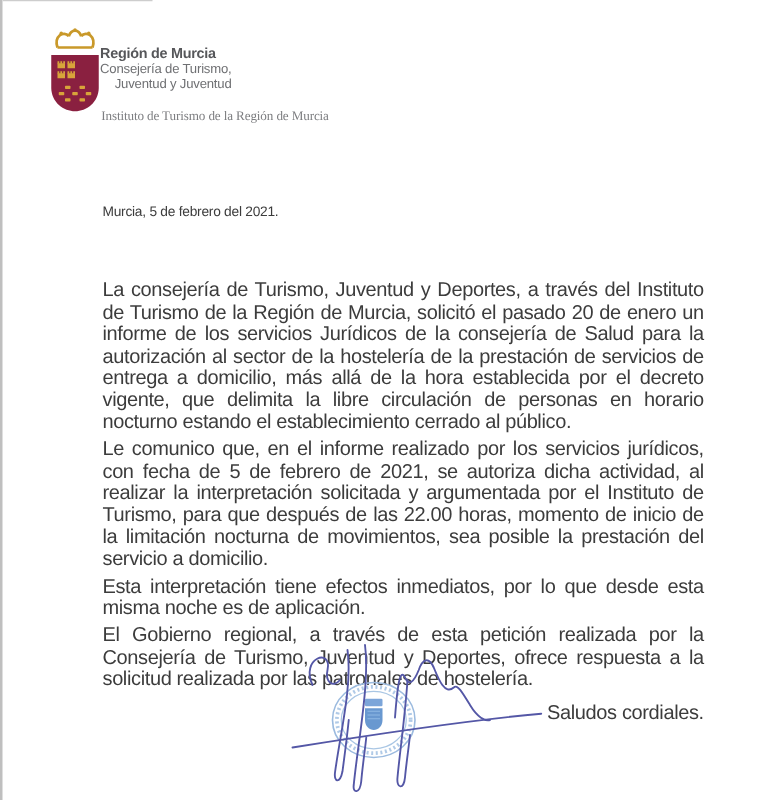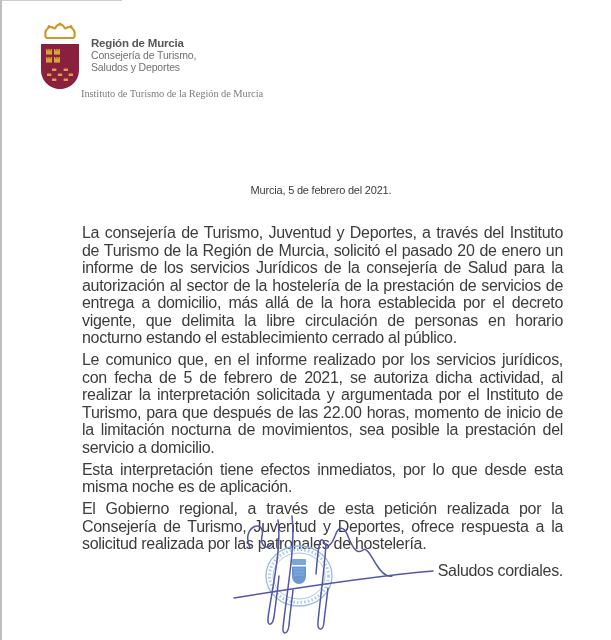--- a/index.html
+++ b/index.html
@@ -8,32 +8,32 @@
     width:611px;height:640px;
     box-sizing:border-box;
     background:#ffffff;
     border-left:2px solid #bfbfbf;
     font-family:"Liberation Sans", sans-serif;
     overflow:hidden;
   }
   .edge-top{position:absolute;left:0;top:0;width:120px;height:1px;background:#cdcdcd;}
 
   
-  .letterhead{position:absolute;left:38px;top:22px;display:flex;gap:11px;}
+  .letterhead{position:absolute;left:38px;top:22px;display:flex;gap:0;}
   .coat{width:40px;height:70px;}
   .coat svg{display:block;}
   .lh-text{padding-top:15px;}
   .org{font-weight:bold;font-size:11.5px;color:#56575a;letter-spacing:-0.2px;}
-  .dept{font-size:10.5px;color:#6f7073;letter-spacing:-0.15px;margin-top:1px;line-height:11px;}
+  .dept{font-size:10.5px;color:#6f7073;letter-spacing:-0.15px;margin-top:1px;line-height:11px;text-align:right;}
   .institute{position:absolute;left:79px;top:88px;font-size:10.5px;color:#7d7e81;letter-spacing:-0.1px;font-family:Liberation Serif, serif;}
 
   
   .dateline{
-    position:absolute;left:80px;top:184px;width:478px;
-    text-align:center;font-size:11px;letter-spacing:-0.2px;color:#3c3c3c;
+    position:absolute;left:80px;top:164px;width:478px;
+    text-align:left;font-size:11px;letter-spacing:-0.2px;color:#3c3c3c;
   }
 
   
   .body-text{
     position:absolute;left:80px;top:224px;width:481px;
     font-size:16px;line-height:17.5px;letter-spacing:-0.3px;
     color:#3c3c3c;text-align:justify;
   }
   .body-text p{margin:0 0 4.5px 0;}
   .body-text p.closing{margin-top:9px;text-align:right;}
@@ -99,21 +99,21 @@
             <rect x="17.8" y="51.5" width="4.4" height="2.6" rx="0.6"></rect>
             <rect x="28.6" y="51.5" width="4.4" height="2.6" rx="0.6"></rect>
           <rect x="12" y="56.5" width="4.4" height="2.6" rx="0.6"></rect>
             <rect x="23.6" y="56.5" width="4.4" height="2.6" rx="0.6"></rect>
         </g>
       </svg>
     </div>
     <div class="lh-text">
       <div class="org">Región de Murcia</div>
       <div class="dept">Consejería de Turismo,</div>
-      <div class="dept">Saludos y Deportes</div>
+      <div class="dept">Juventud y Juventud</div>
     </div>
   </header>
   <div class="institute">Instituto de Turismo de la Región de Murcia</div>
 
   <div class="dateline">Murcia, 5 de febrero del 2021.</div>
 
   <main class="body-text">
     <p>La consejería de Turismo, Juventud y Deportes, a través del Instituto de Turismo de la Región de Murcia, solicitó el pasado 20 de enero un informe de los servicios Jurídicos de la consejería de Salud para la autorización al sector de la hostelería de la prestación de servicios de entrega a domicilio, más allá de la hora establecida por el decreto vigente, que delimita la libre circulación de personas en horario nocturno estando el establecimiento cerrado al público.</p>
     <p>Le comunico que, en el informe realizado por los servicios jurídicos, con fecha de 5 de febrero de 2021, se autoriza dicha actividad, al realizar la interpretación solicitada y argumentada por el Instituto de Turismo, para que después de las 22.00 horas, momento de inicio de la limitación nocturna de movimientos, sea posible la prestación del servicio a domicilio.</p>
     <p>Esta interpretación tiene efectos inmediatos, por lo que desde esta misma noche es de aplicación.</p>

